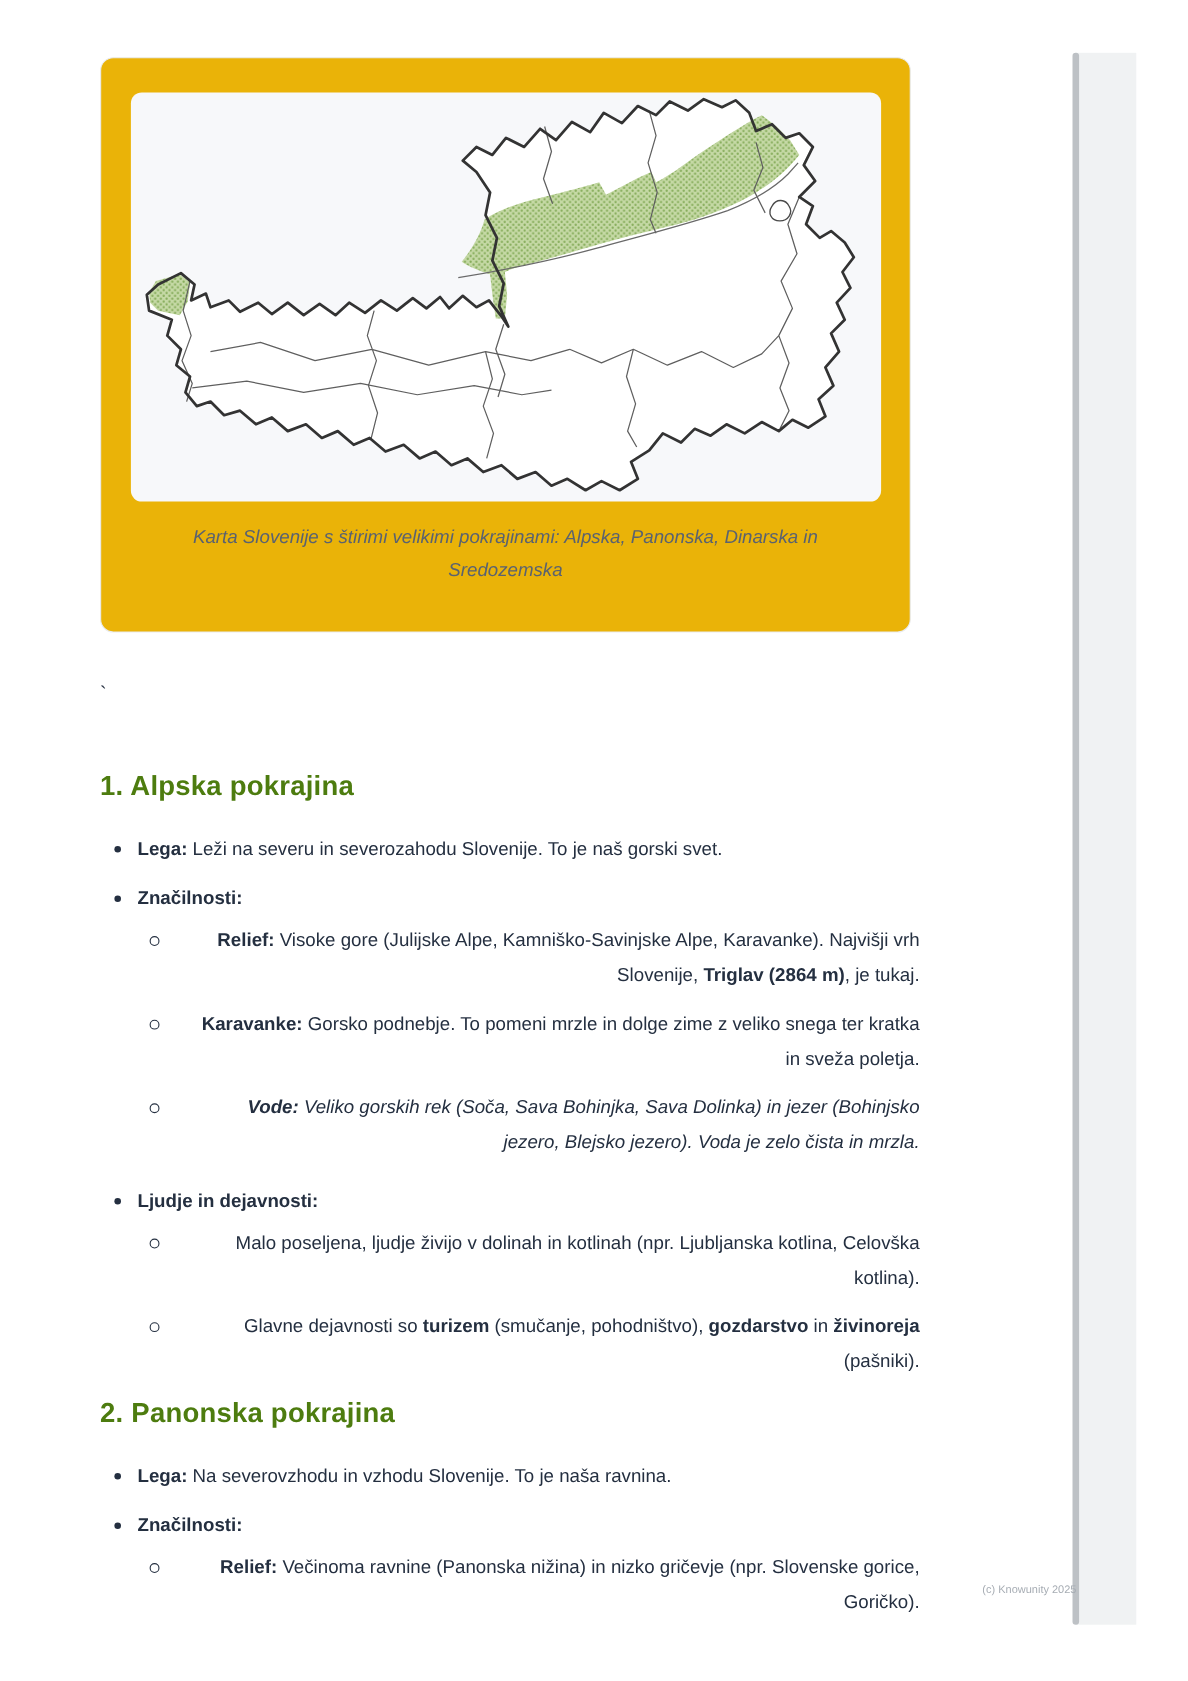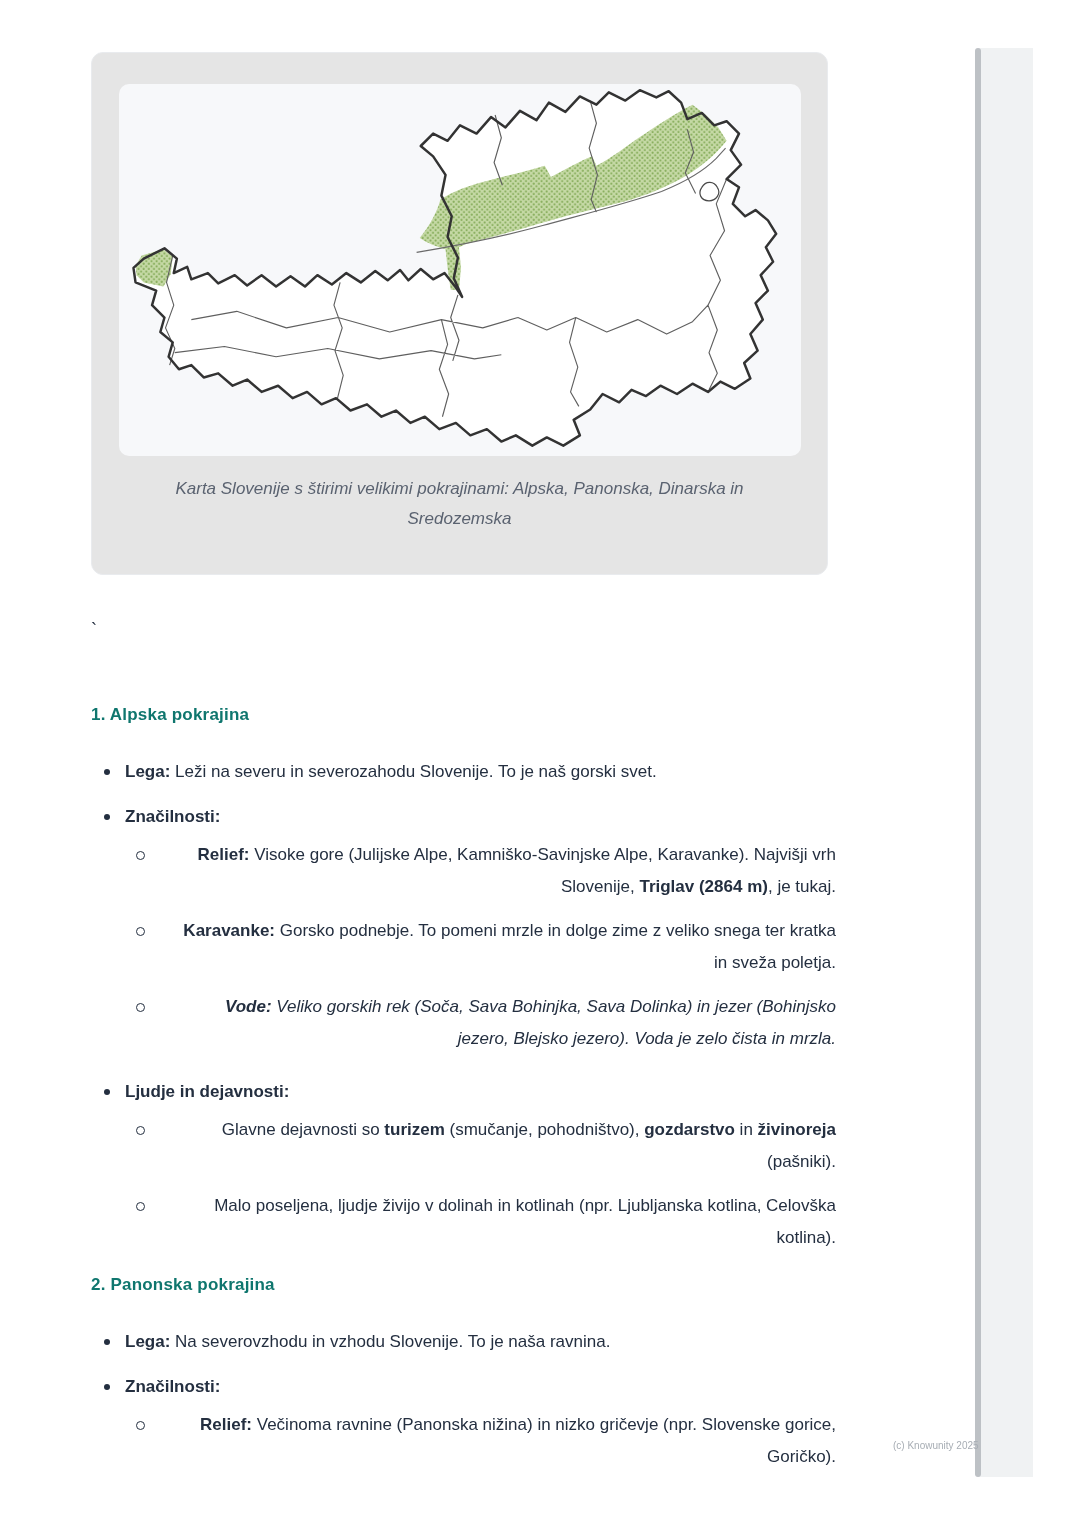--- a/index.html
+++ b/index.html
@@ -5,21 +5,21 @@
   html,body { margin:0; padding:0; background:#ffffff; }
   .doc {
     position:relative; width:1080px; height:1528px; overflow:hidden;
     background:#ffffff; font-family:"Liberation Sans", sans-serif;
     color:#242f40;
   }
 
   
   .map-card {
     position:absolute; left:91px; top:52px; width:737px; height:523px;
-    background:#e5e5e5; border:1px solid #e9ebee; border-radius:12px;
+    background:#eab308; border:1px solid #e9ebee; border-radius:12px;
     box-sizing:border-box;
   }
   .map-panel {
     position:absolute; left:27px; top:31px; width:682px; height:372px;
     background:#f7f8fa; border-radius:10px; overflow:hidden;
   }
   .map-panel svg { display:block; width:100%; height:100%; }
   .caption {
     position:absolute; left:50%; top:421px; transform:translateX(-50%);
     width:660px; margin:0; text-align:center;
@@ -28,22 +28,22 @@
 
   
   .stray { position:absolute; left:91px; top:620px; font-size:18px; color:#242f40; }
 
   
   .content {
     position:absolute; left:91px; top:700px; width:745px;
     font-size:17px; line-height:32px; color:#242f40;
   }
   .content h2 {
-    margin:0 0 26px 0; font-size:17px; line-height:30px; font-weight:700;
-    color:#0f766e; letter-spacing:0.2px;
+    margin:0 0 26px 0; font-size:25px; line-height:30px; font-weight:700;
+    color:#4d7c0f; letter-spacing:0.2px;
   }
   .content h2:not(:first-child) { margin-top:16px; }
   .li { position:relative; }
   .li strong { font-weight:700; }
   .lvl1 { padding-left:34px; margin-bottom:13px; }
   .lvl2 { padding-left:66px; margin-bottom:12px;text-align:right; }
   .lvl1.tight { margin-bottom:6px;text-decoration:underline; }
   .lvl2.wide  { margin-bottom:21px;font-style:italic; }
   .dot {
     position:absolute; left:13px; top:13px; width:6px; height:6px;
@@ -165,22 +165,22 @@
 
   <main class="content" id="sections-root">
       <h2>1. Alpska pokrajina</h2>
       <div class="list">
         <div class="li lvl1"><span class="dot"></span><span class="txt"><strong>Lega:</strong><span> Leži na severu in severozahodu Slovenije. To je naš gorski svet.</span></span></div>
         <div class="li lvl1 tight"><span class="dot"></span><span class="txt"><strong>Značilnosti:</strong></span></div>
         <div class="li lvl2"><span class="circ"></span><span class="txt"><strong>Relief:</strong><span> Visoke gore (Julijske Alpe, Kamniško-Savinjske Alpe, Karavanke). Najvišji vrh Slovenije, </span><strong>Triglav (2864 m)</strong><span>, je tukaj.</span></span></div>
         <div class="li lvl2"><span class="circ"></span><span class="txt"><strong>Karavanke:</strong><span> Gorsko podnebje. To pomeni mrzle in dolge zime z veliko snega ter kratka in sveža poletja.</span></span></div>
         <div class="li lvl2 wide"><span class="circ"></span><span class="txt"><strong>Vode:</strong><span> Veliko gorskih rek (Soča, Sava Bohinjka, Sava Dolinka) in jezer (Bohinjsko jezero, Blejsko jezero). Voda je zelo čista in mrzla.</span></span></div>
         <div class="li lvl1 tight"><span class="dot"></span><span class="txt"><strong>Ljudje in dejavnosti:</strong></span></div>
+        <div class="li lvl2"><span class="circ"></span><span class="txt"><span>Malo poseljena, ljudje živijo v dolinah in kotlinah (npr. Ljubljanska kotlina, Celovška kotlina).</span></span></div>
         <div class="li lvl2"><span class="circ"></span><span class="txt"><span>Glavne dejavnosti so </span><strong>turizem</strong><span> (smučanje, pohodništvo), </span><strong>gozdarstvo</strong><span> in </span><strong>živinoreja</strong><span> (pašniki).</span></span></div>
-        <div class="li lvl2"><span class="circ"></span><span class="txt"><span>Malo poseljena, ljudje živijo v dolinah in kotlinah (npr. Ljubljanska kotlina, Celovška kotlina).</span></span></div>
       </div>
       <h2>2. Panonska pokrajina</h2>
       <div class="list">
         <div class="li lvl1"><span class="dot"></span><span class="txt"><strong>Lega:</strong><span> Na severovzhodu in vzhodu Slovenije. To je naša ravnina.</span></span></div>
         <div class="li lvl1 tight"><span class="dot"></span><span class="txt"><strong>Značilnosti:</strong></span></div>
         <div class="li lvl2"><span class="circ"></span><span class="txt"><strong>Relief:</strong><span> Večinoma ravnine (Panonska nižina) in nizko gričevje (npr. Slovenske gorice, Goričko).</span></span></div>
       </div>
     </main>
 
   <div class="side-panel"></div>

